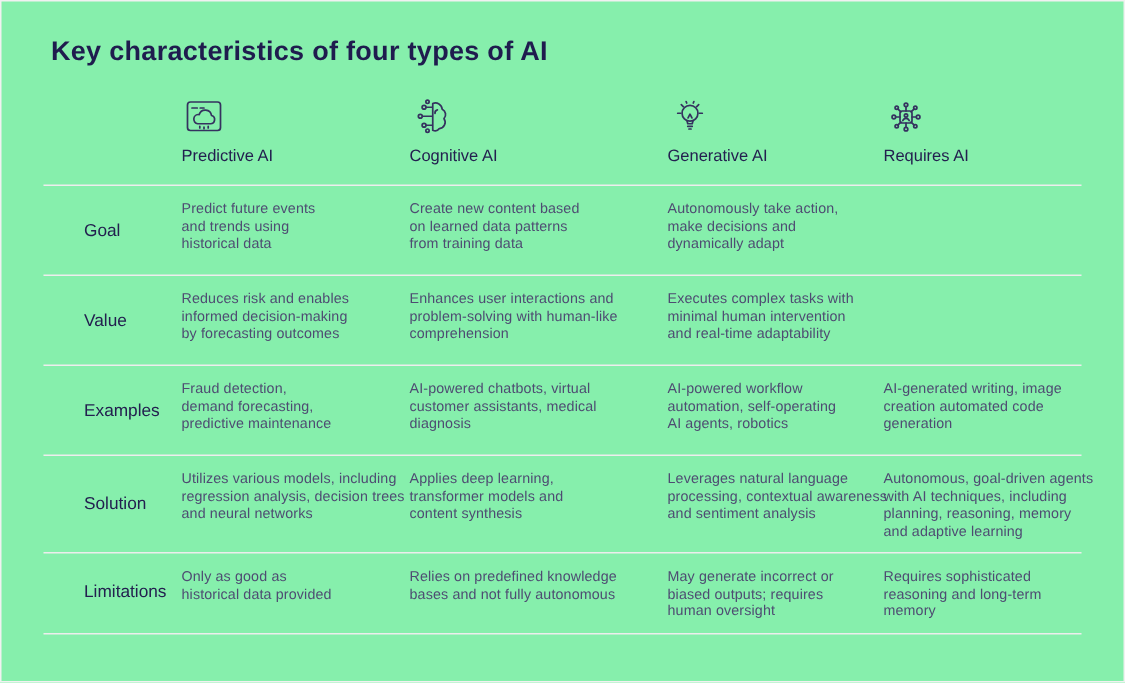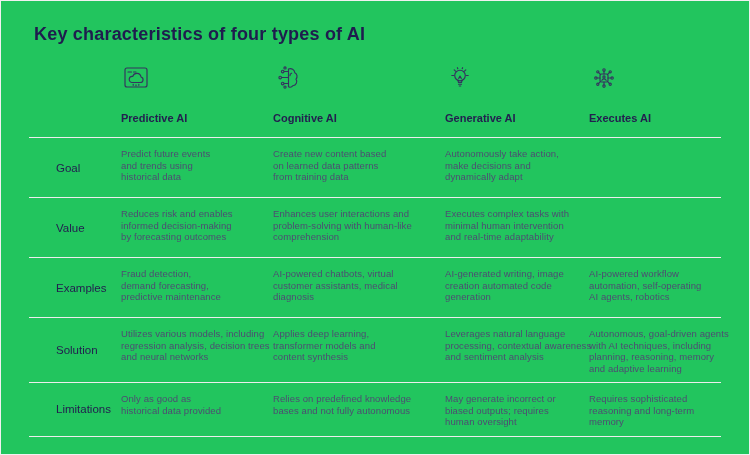--- a/index.html
+++ b/index.html
@@ -4,21 +4,21 @@
 <style>
   * { margin: 0; padding: 0; box-sizing: border-box; }
   html, body { width: 750px; height: 455px; }
   body {
     font-family: "Liberation Sans", sans-serif;
     background: #ffffff;
   }
   .page {
     width: 750px;
     height: 455px;
-    background: #22c55e;
+    background: #86efac;
     border: 1px solid #f1f1f1;
     padding: 22px 28px 0 28px;
     overflow: hidden;
   }
   h1.title {
     font-size: 18px;
     line-height: 22px;
     font-weight: 700;
     color: #1f1c4e;
     letter-spacing: 0.2px;
@@ -33,24 +33,24 @@
   .header-row { padding-top: 18px; }
   .head-cell {
     display: flex;
     flex-direction: column;
     align-items: flex-start;
     padding-bottom: 12px;
   }
   .head-icon { width: 30px; height: 30px; display: block; }
   .head-icon svg { width: 30px; height: 30px; display: block; }
   .head-label {
-    margin-top: 19px;
+    margin-top: 5px;
     font-size: 11px;
     line-height: 13px;
-    font-weight: 700;
+    font-weight: 400;
     color: #23204f;
   }
   
   .data-row {
     border-top: 1px solid #ededed;
     min-height: 60px;
   }
   .data-row.row-limitations { min-height: 54px; border-bottom: 1px solid #ededed; }
   .row-label {
     display: flex;
@@ -140,21 +140,21 @@
           <path d="M11.6 11.6 9.7 9.7"></path>
             <circle cx="8.8" cy="8.8" r="1.1"></circle>
           <path d="M18.4 11.6 20.3 9.7"></path>
             <circle cx="21.2" cy="8.8" r="1.1"></circle>
           <path d="M11.6 18.4 9.7 20.3"></path>
             <circle cx="8.8" cy="21.2" r="1.1"></circle>
           <path d="M18.4 18.4 20.3 20.3"></path>
             <circle cx="21.2" cy="21.2" r="1.1"></circle>
         </svg>
       </span>
-      <span class="head-label">Executes AI</span>
+      <span class="head-label">Requires AI</span>
     </div>
   </div>
 
   <div class="grid data-row row-goal">
     <div class="row-label">Goal</div>
     <div class="body-cell">Predict future events
 and trends using
 historical data</div>
     <div class="body-cell">Create new content based
 on learned data patterns
@@ -178,26 +178,26 @@
   </div>
 
   <div class="grid data-row row-examples">
     <div class="row-label">Examples</div>
     <div class="body-cell">Fraud detection,
 demand forecasting,
 predictive maintenance</div>
     <div class="body-cell">AI-powered chatbots, virtual
 customer assistants, medical
 diagnosis</div>
+    <div class="body-cell">AI-powered workflow
+automation, self-operating
+AI agents, robotics</div>
     <div class="body-cell">AI-generated writing, image
 creation automated code
 generation</div>
-    <div class="body-cell">AI-powered workflow
-automation, self-operating
-AI agents, robotics</div>
   </div>
 
   <div class="grid data-row row-solution">
     <div class="row-label">Solution</div>
     <div class="body-cell">Utilizes various models, including
 regression analysis, decision trees
 and neural networks</div>
     <div class="body-cell">Applies deep learning,
 transformer models and
 content synthesis</div>

